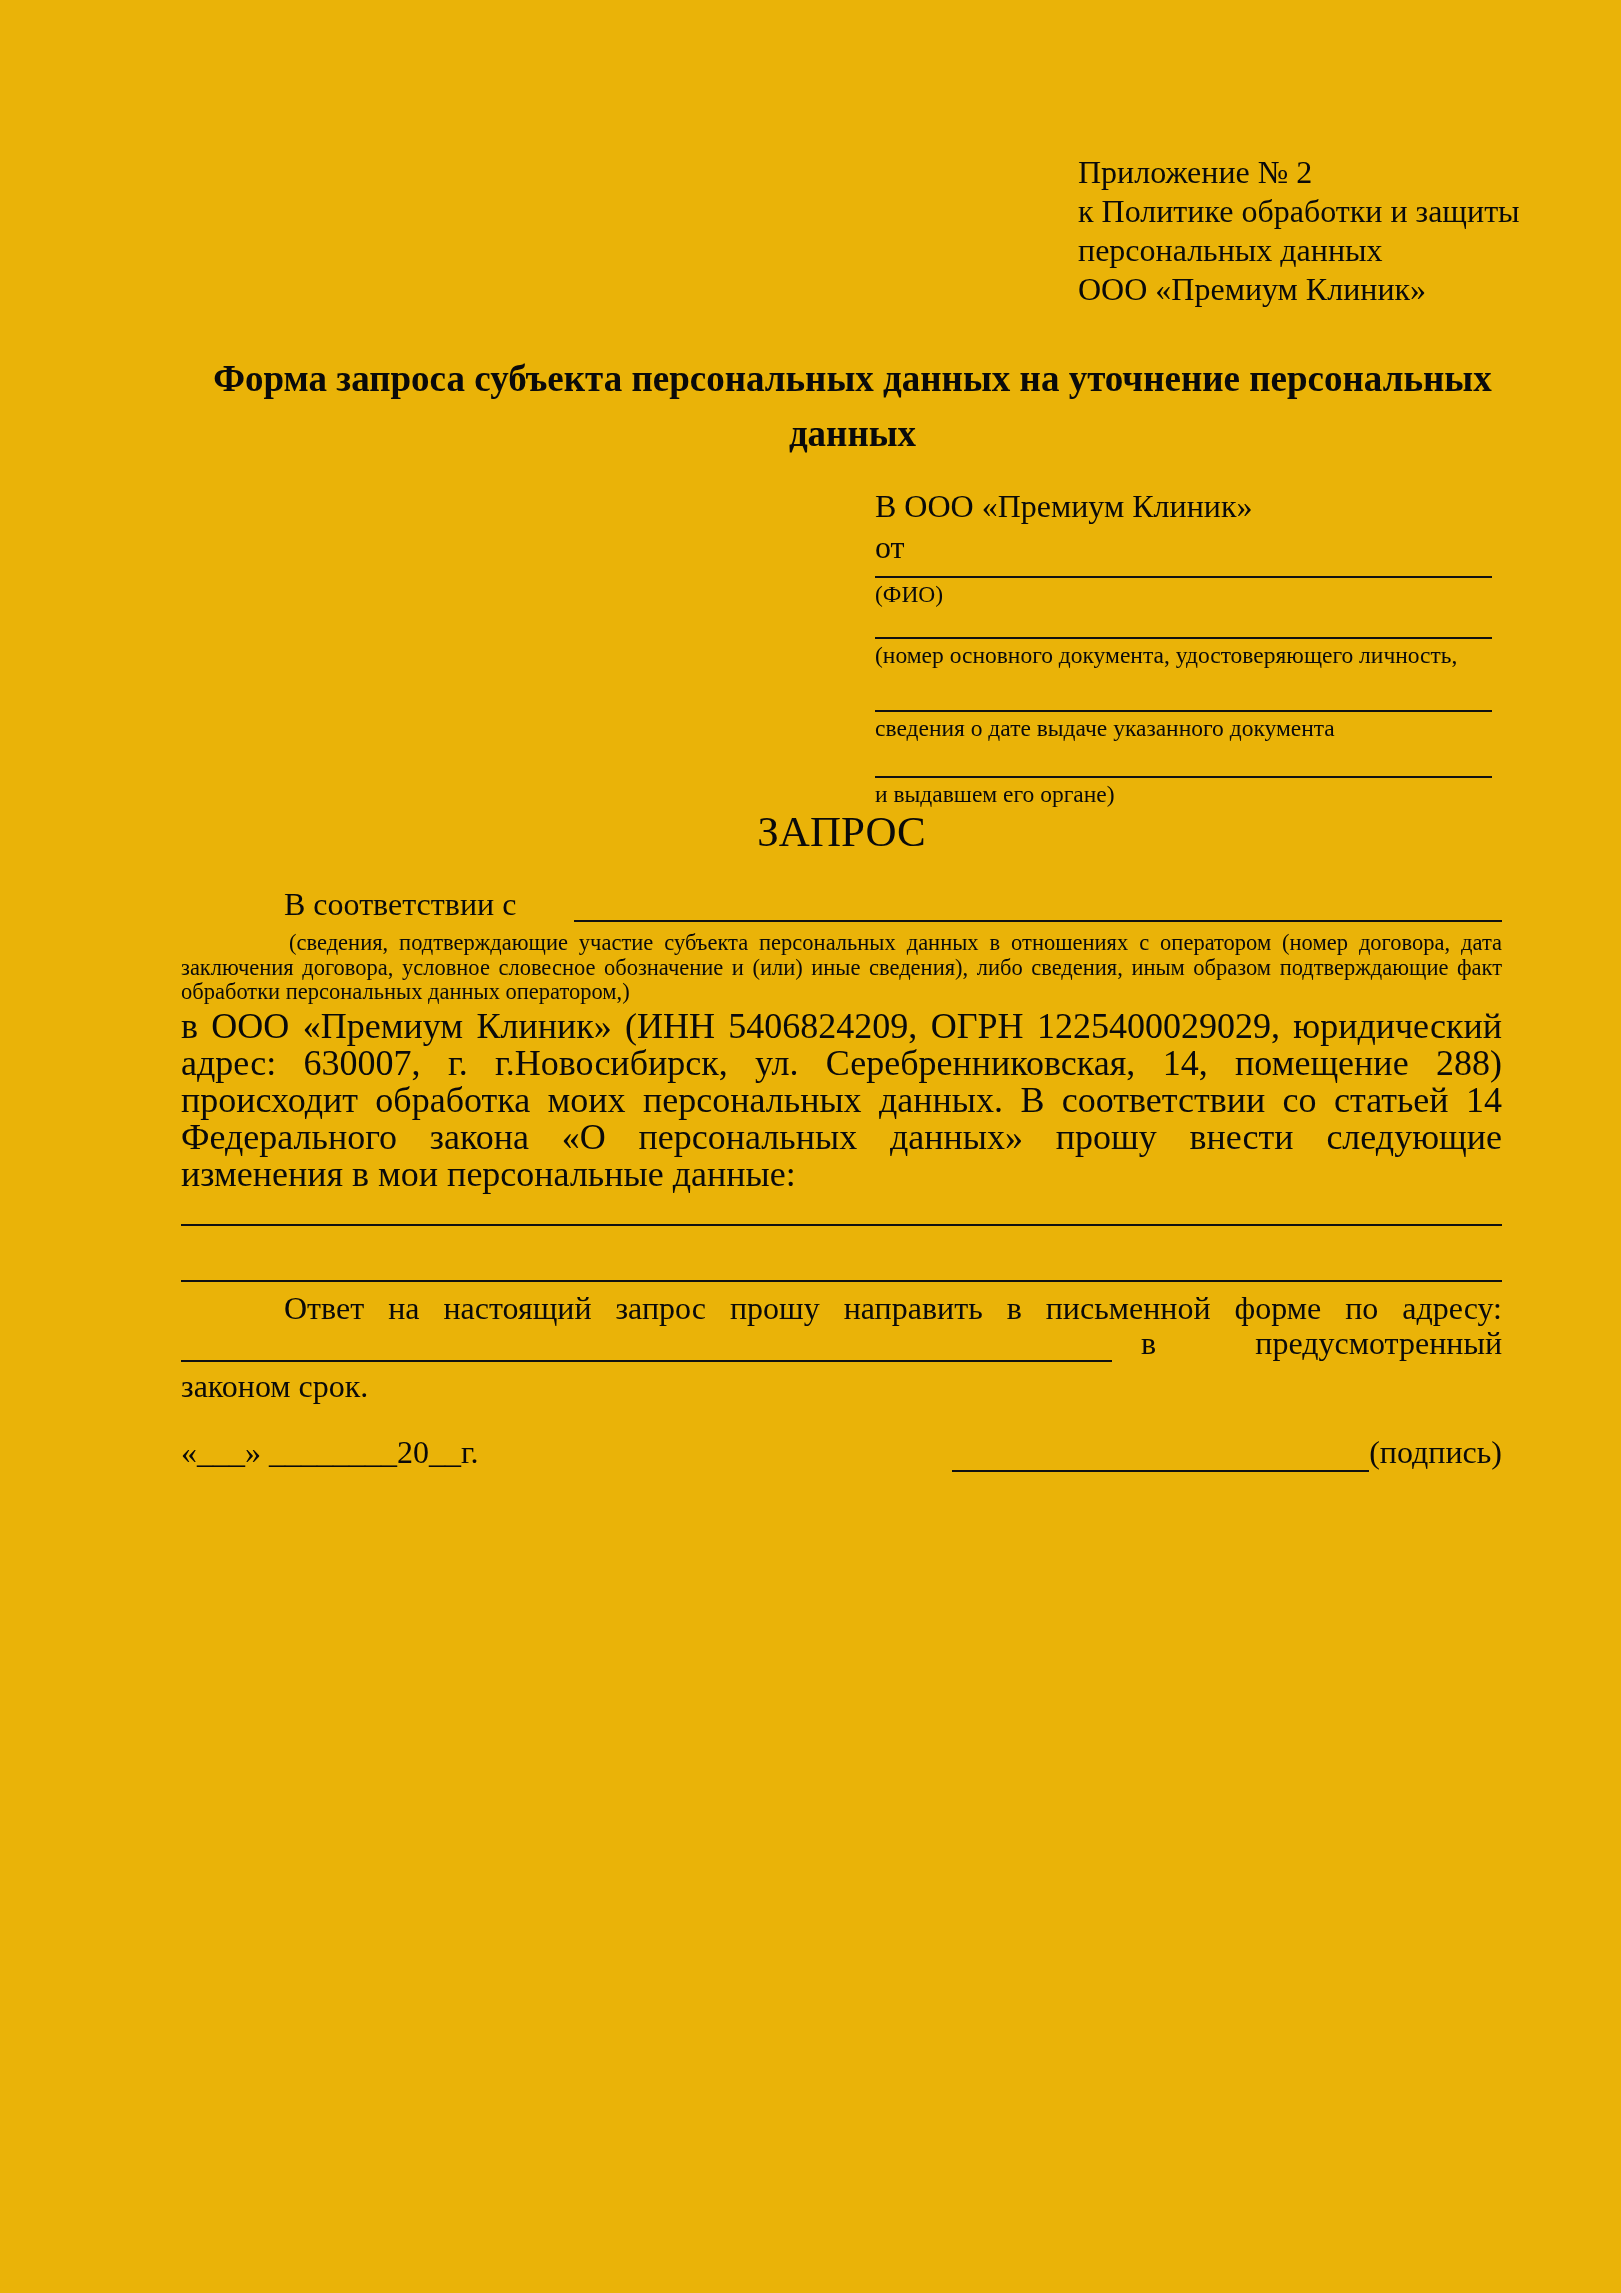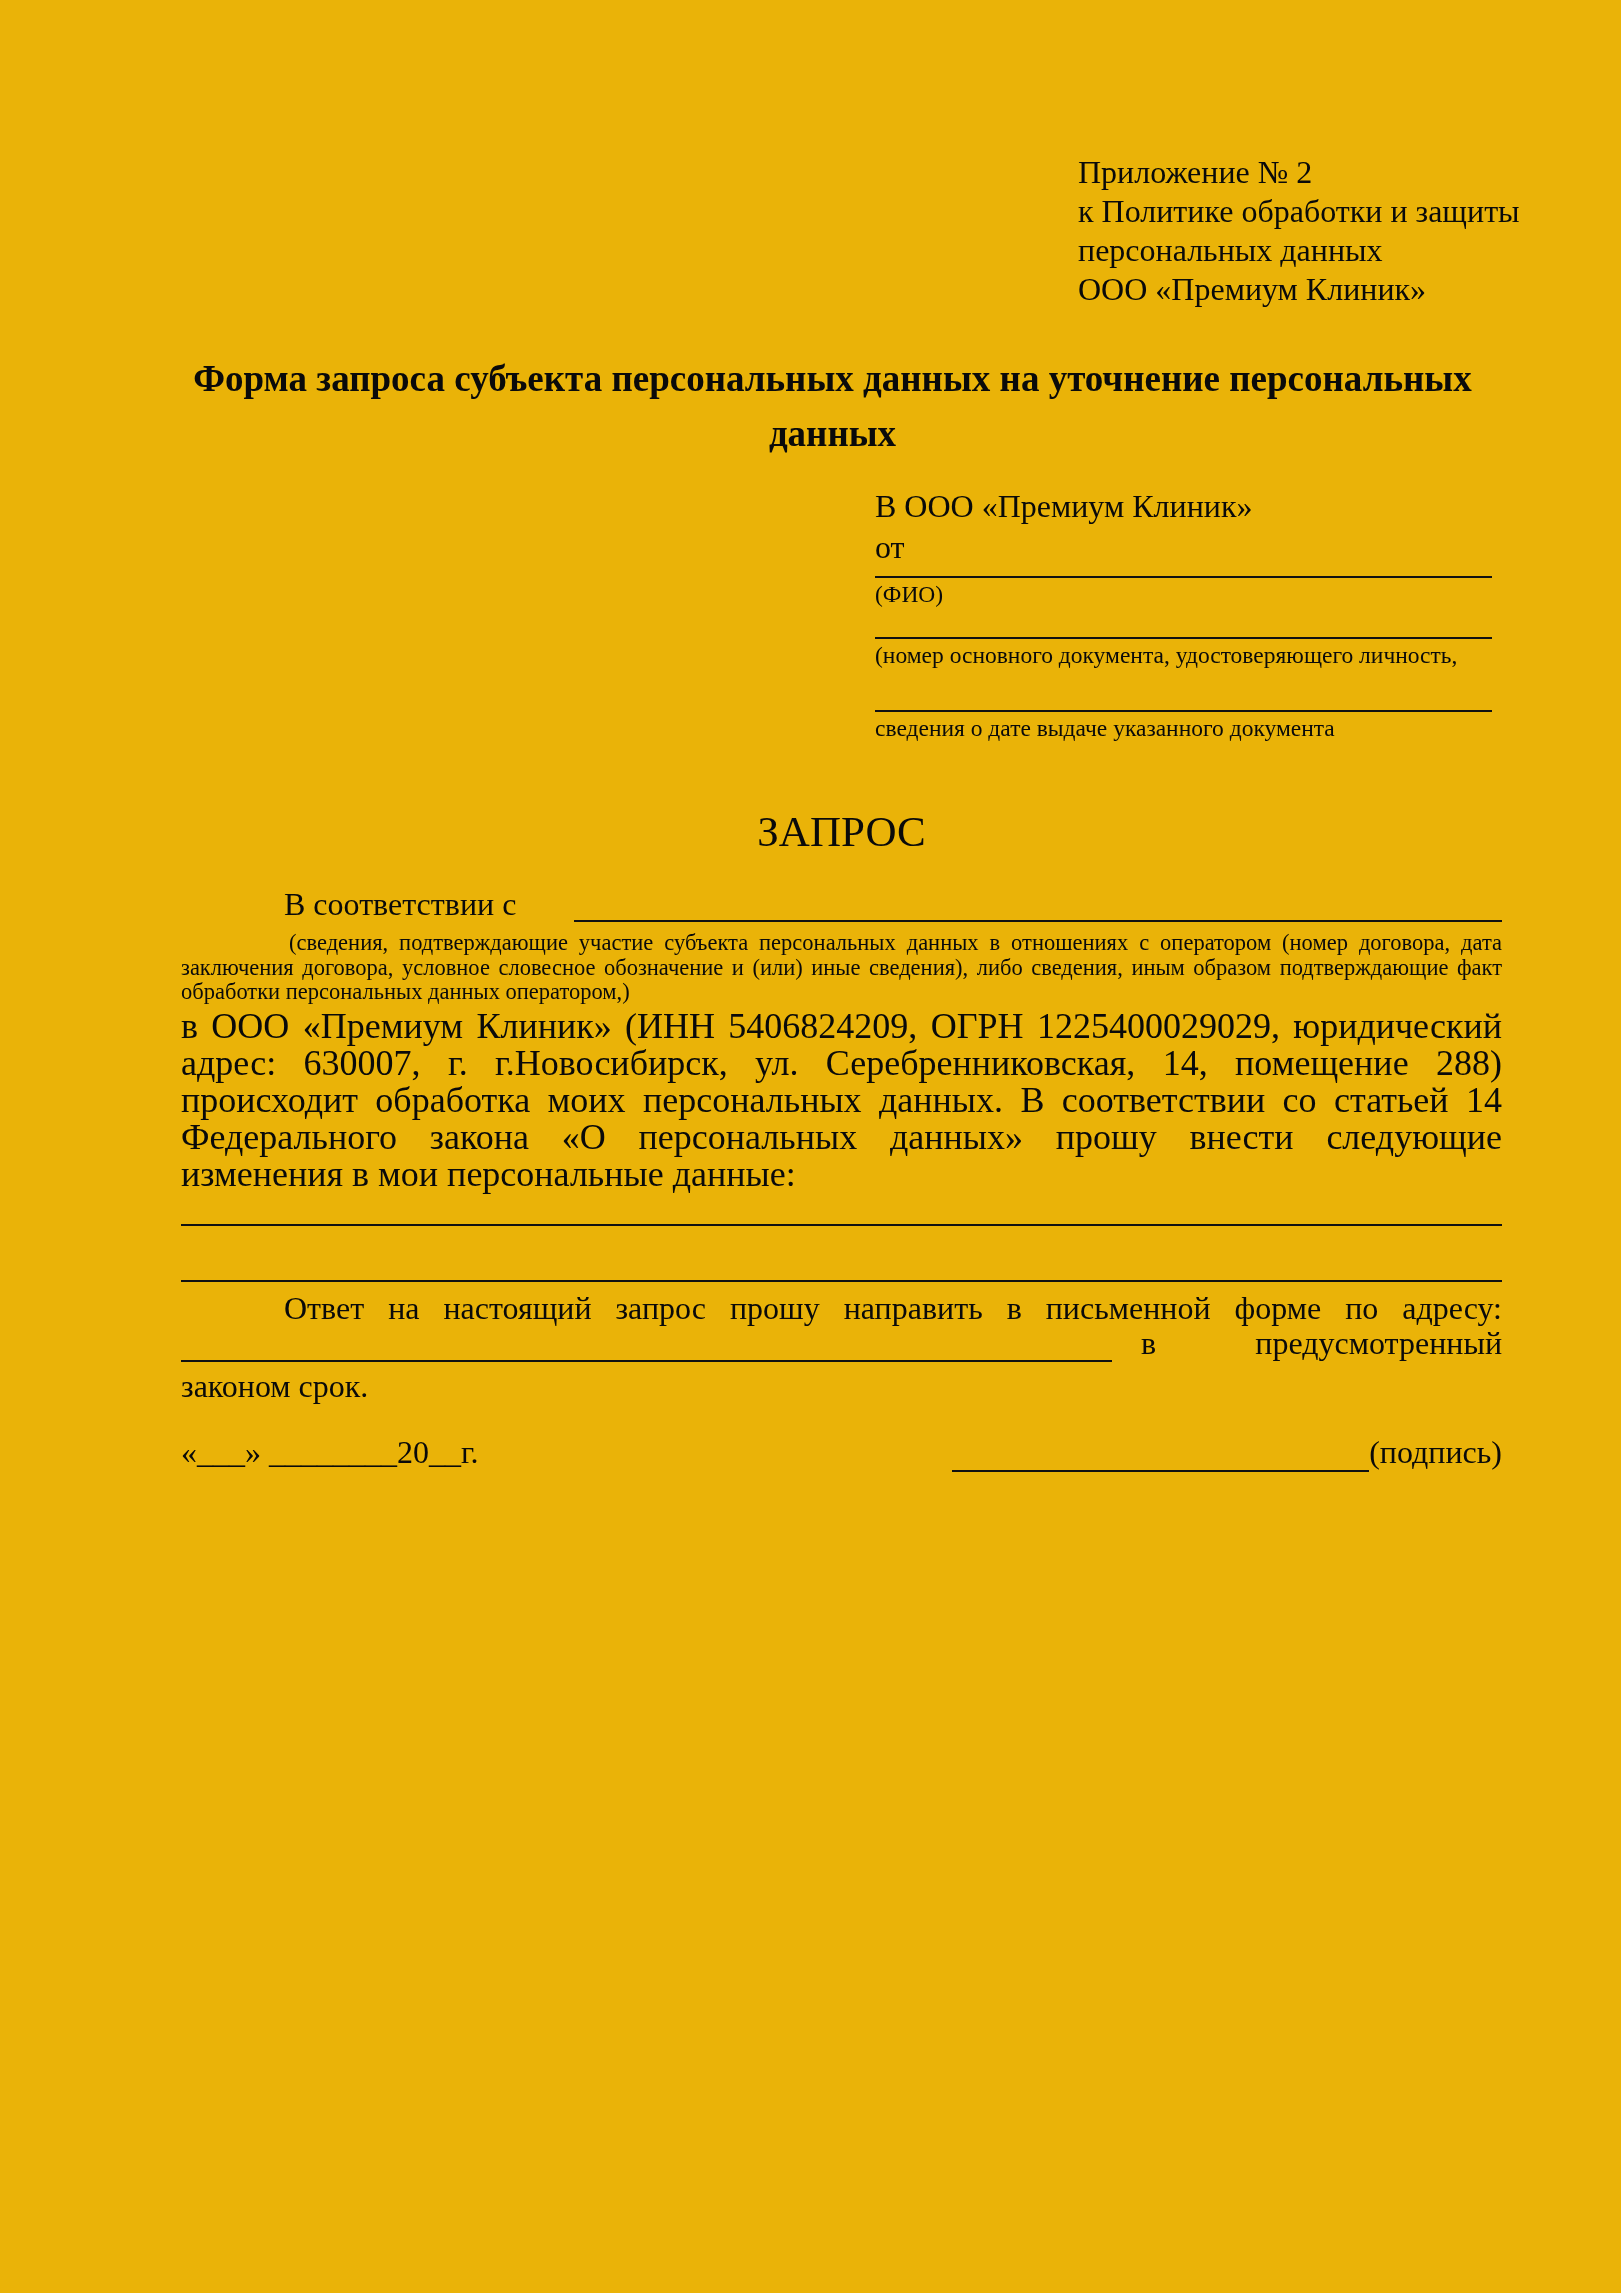--- a/index.html
+++ b/index.html
@@ -17,21 +17,21 @@
 
   
   .ref-block {
     left: 1078px; top: 153px; width: 461px;
     font-size: 32px; line-height: 39px;
   }
   .ref-block div { white-space: nowrap; }
 
   
   .doc-title {
-    left: 172px; top: 351px; width: 1321px;
+    left: 192px; top: 351px; width: 1321px;
     text-align: center;
     font-size: 37px; font-weight: bold; line-height: 55px;
   }
 
   
   .addressee { left: 875px; top: 486px; width: 617px; font-size: 32px; }
   .addr-to { line-height: 41px; white-space: nowrap; }
   .addr-from { line-height: 41px; }
   .field { border-top: 2px solid #111; text-align: left; }
   .field .caption { font-size: 23.5px; line-height: 27.4px; padding-top: 2.9px; display: block; }
@@ -128,20 +128,23 @@
 
     <div class="field field-1">
       <span class="caption">(ФИО)</span>
     </div>
     <div class="field field-2">
       <span class="caption">(номер основного документа, удостоверяющего личность,</span>
     </div>
     <div class="field field-3">
       <span class="caption">сведения о дате выдаче указанного документа</span>
     </div>
+    <div class="field field-4">
+      <span class="caption">и выдавшем его органе)</span>
+    </div>
   </div>
 
   <div class="abs zapros-heading">ЗАПРОС</div>
 
   <div class="abs accordance">
     <span class="prefix">В соответствии с</span>
     <span class="fill-line"></span>
   </div>
 
   <div class="abs fine-print">(сведения, подтверждающие участие субъекта персональных данных в отношениях с оператором (номер договора, дата заключения договора, условное словесное обозначение и (или) иные сведения), либо сведения, иным образом подтверждающие факт обработки персональных данных оператором,)</div>

